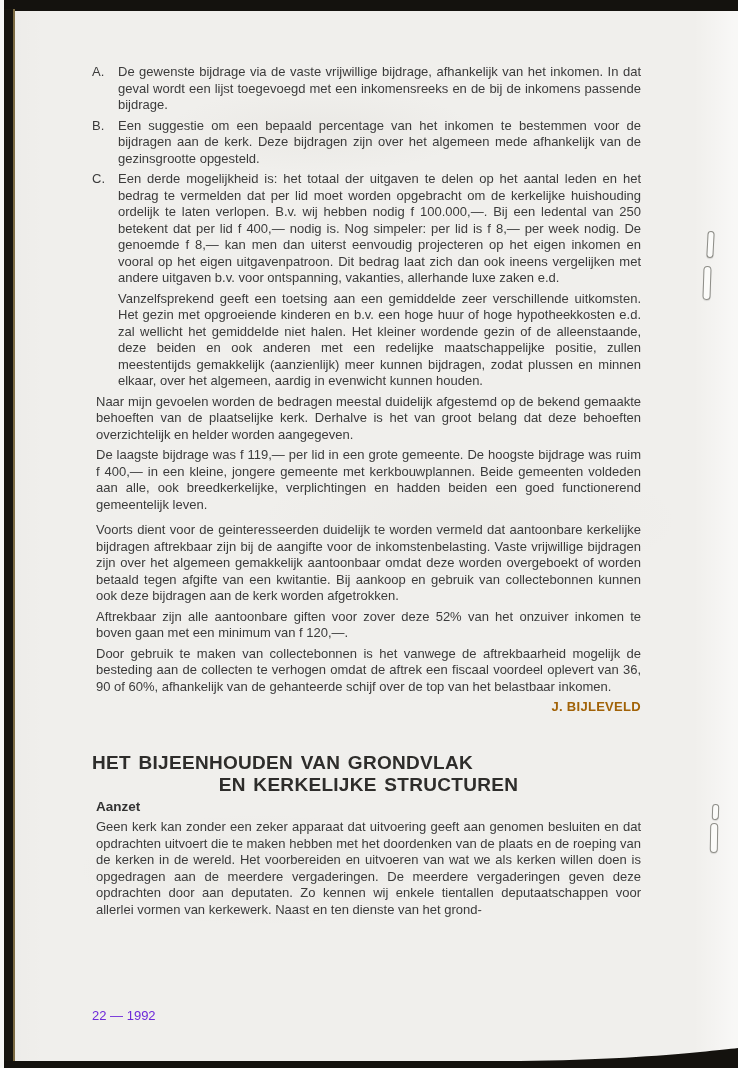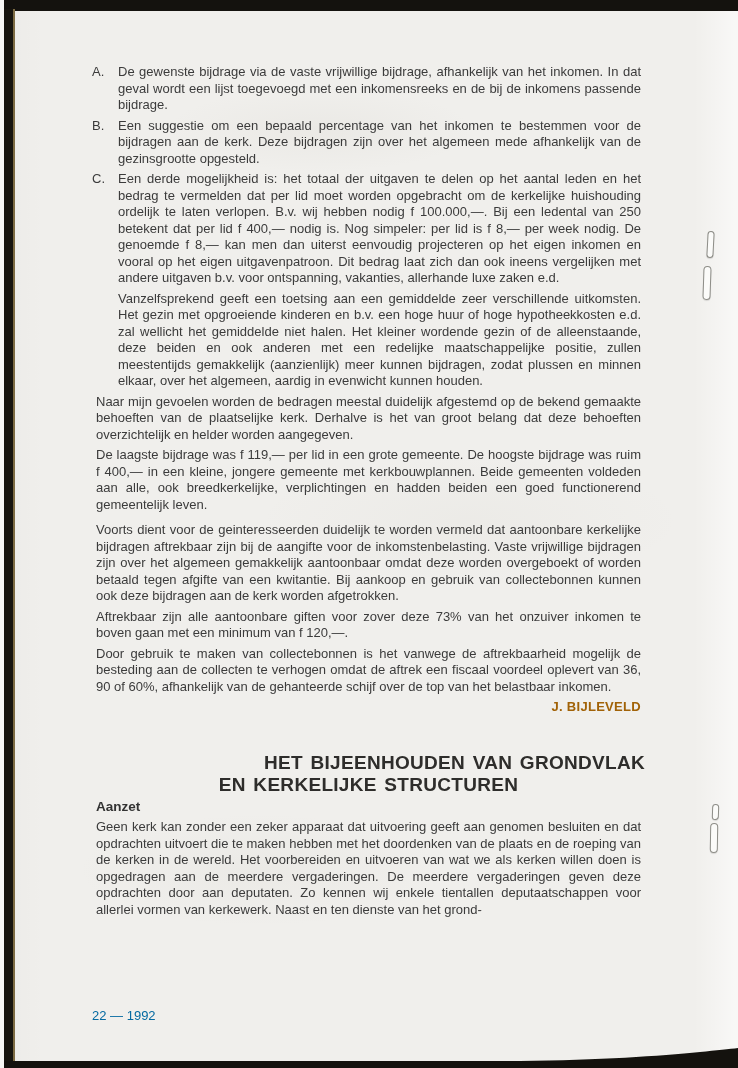--- a/index.html
+++ b/index.html
@@ -66,31 +66,31 @@
   .signature {
     text-align: right; font-weight: bold; margin-top: 4px !important;
     letter-spacing: 0.3px; color: #a16207;
   }
 
   .article-title {
     margin: 36px 0 0 0; font-size: 19px; line-height: 22px;
     font-weight: bold; color: #2e2d2b; letter-spacing: 0.3px;
     word-spacing: 2px;
   }
-  .article-title .t1 { display: block; text-align: right; }
+  .article-title .t1 { display: block; text-align: left; }
   .article-title .t2 { display: block; text-align: center; }
   .subtitle {
     font-weight: bold; margin-top: 3px !important;
     color: #333; font-size: 13.5px;
   }
   .lead-para { margin-top: 2px !important; }
 
   .footer {
     position: absolute; left: 92px; top: 1008px; z-index: 2;
-    font-size: 13px; color: #0369a1;
+    font-size: 13px; color: #6d28d9;
   }
 </style>
 </head>
 <body>
 
 <div>
 
   <div class="paper-texture"></div>
   <div class="edge-top"></div>
   <div class="edge-left-white"></div>
@@ -118,21 +118,21 @@
     <div class="li">
       <span class="marker">C.</span>
       <p>Een derde mogelijkheid is: het totaal der uitgaven te delen op het aantal leden en het bedrag te vermelden dat per lid moet worden opgebracht om de kerkelijke huishouding ordelijk te laten verlopen. B.v. wij hebben nodig f 100.000,—. Bij een ledental van 250 betekent dat per lid f 400,— nodig is. Nog simpeler: per lid is f 8,— per week nodig. De genoemde f 8,— kan men dan uiterst eenvoudig projecteren op het eigen inkomen en vooral op het eigen uitgavenpatroon. Dit bedrag laat zich dan ook ineens vergelijken met andere uitgaven b.v. voor ontspanning, vakanties, allerhande luxe zaken e.d.</p>
       <p>Vanzelfsprekend geeft een toetsing aan een gemiddelde zeer verschillende uitkomsten. Het gezin met opgroeiende kinderen en b.v. een hoge huur of hoge hypotheekkosten e.d. zal wellicht het gemiddelde niet halen. Het kleiner wordende gezin of de alleenstaande, deze beiden en ook anderen met een redelijke maatschappelijke positie, zullen meestentijds gemakkelijk (aanzienlijk) meer kunnen bijdragen, zodat plussen en minnen elkaar, over het algemeen, aardig in evenwicht kunnen houden.</p>
     </div>
 
     <p>Naar mijn gevoelen worden de bedragen meestal duidelijk afgestemd op de bekend gemaakte behoeften van de plaatselijke kerk. Derhalve is het van groot belang dat deze behoeften overzichtelijk en helder worden aangegeven.</p>
     <p>De laagste bijdrage was f 119,— per lid in een grote gemeente. De hoogste bijdrage was ruim f 400,— in een kleine, jongere gemeente met kerkbouwplannen. Beide gemeenten voldeden aan alle, ook breedkerkelijke, verplichtingen en hadden beiden een goed functionerend gemeentelijk leven.</p>
 
     <p class="gap-sm">Voorts dient voor de geinteresseerden duidelijk te worden vermeld dat aantoonbare kerkelijke bijdragen aftrekbaar zijn bij de aangifte voor de inkomstenbelasting. Vaste vrijwillige bijdragen zijn over het algemeen gemakkelijk aantoonbaar omdat deze worden overgeboekt of worden betaald tegen afgifte van een kwitantie. Bij aankoop en gebruik van collectebonnen kunnen ook deze bijdragen aan de kerk worden afgetrokken.</p>
-    <p>Aftrekbaar zijn alle aantoonbare giften voor zover deze 73% van het onzuiver inkomen te boven gaan met een minimum van f 120,—.</p>
+    <p>Aftrekbaar zijn alle aantoonbare giften voor zover deze 52% van het onzuiver inkomen te boven gaan met een minimum van f 120,—.</p>
     <p>Door gebruik te maken van collectebonnen is het vanwege de aftrekbaarheid mogelijk de besteding aan de collecten te verhogen omdat de aftrek een fiscaal voordeel oplevert van 36, 90 of 60%, afhankelijk van de gehanteerde schijf over de top van het belastbaar inkomen.</p>
 
 
     <p class="signature">J. BIJLEVELD</p>
 
     <h2 class="article-title">
       <span class="t1">HET BIJEENHOUDEN VAN GRONDVLAK</span>
       <span class="t2">EN KERKELIJKE STRUCTUREN</span>
     </h2>
     <p class="subtitle">Aanzet</p>

